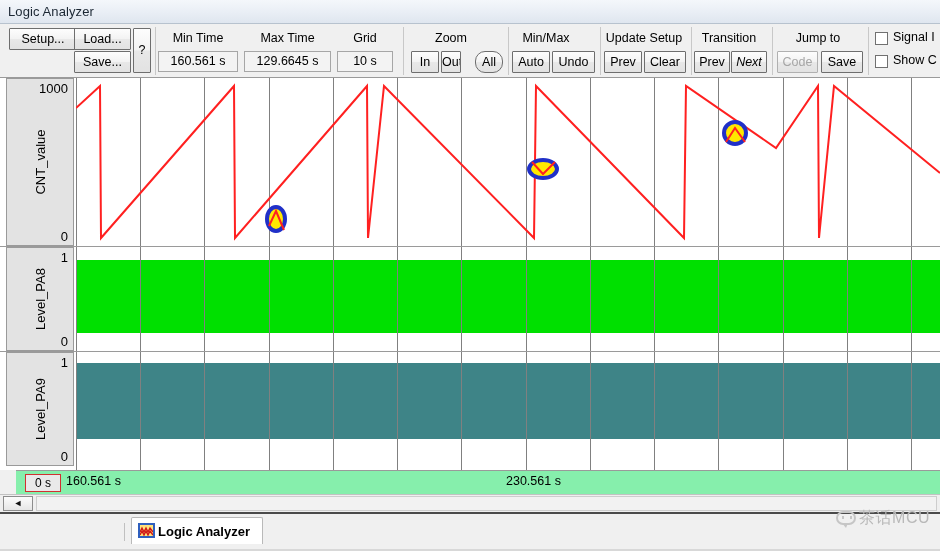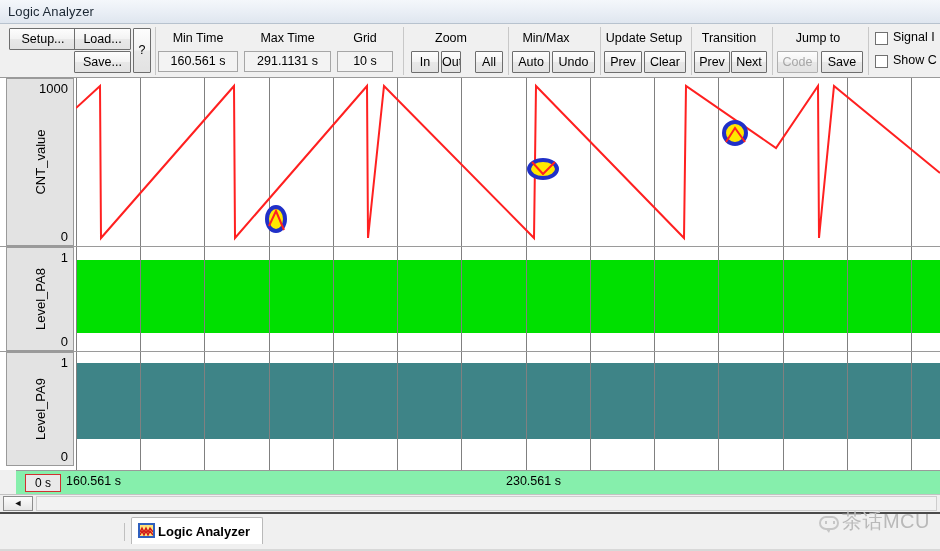--- a/index.html
+++ b/index.html
@@ -209,21 +209,21 @@
   }
   .ic-la {
     position: absolute; left: 6px; top: 5px;
     width: 17px; height: 15px;
     background: #ffe27a; border: 2px solid #2f5fbe;
   }
 
   
   .watermark {
     position: absolute; right: 10px; top: 508px;
-    font-size: 20px; color: #b9b9b9;
+    font-size: 16px; color: #b9b9b9;
     white-space: nowrap;
     letter-spacing: .5px;
   }
   .wm-bubble {
     display: inline-block;
     width: 20px; height: 14px;
     border: 2px solid #c6c6c6;
     border-radius: 9px;
     position: relative;
     vertical-align: -2px;
@@ -255,49 +255,49 @@
     <button class="btn" style="left:74px; top:4px; width:57px;">Load...</button>
     <button class="btn" style="left:74px; top:27px; width:57px;">Save...</button>
     <button class="btn" style="left:133px; top:4px; width:18px; height:45px; line-height:43px;">?</button>
 
     <div class="tb-sep" style="left:155px;"></div>
 
     <div class="grp-label" style="left:158px; top:7px; width:80px;">Min Time</div>
     <div class="field" style="left:158px; top:27px; width:80px;">160.561 s</div>
 
     <div class="grp-label" style="left:244px; top:7px; width:87px;">Max Time</div>
-    <div class="field" style="left:244px; top:27px; width:87px;">291.1131 s</div>
+    <div class="field" style="left:244px; top:27px; width:87px;">129.6645 s</div>
 
     <div class="grp-label" style="left:337px; top:7px; width:56px;">Grid</div>
     <div class="field" style="left:337px; top:27px; width:56px;">10 s</div>
 
     <div class="tb-sep" style="left:403px;"></div>
 
     <div class="grp-label" style="left:406px; top:7px; width:90px;">Zoom</div>
     <button class="btn" style="left:411px; top:27px; width:28px;">In</button>
     <button class="btn" style="left:441px; top:27px; width:20px;">Out</button>
-    <button class="btn" style="left:475px; top:27px; width:28px;">All</button>
+    <button class="btn" style="left:475px; top:27px; width:28px;border-radius:10px;">All</button>
 
     <div class="tb-sep" style="left:508px;"></div>
 
     <div class="grp-label" style="left:506px; top:7px; width:80px;">Min/Max</div>
     <button class="btn" style="left:512px; top:27px; width:38px;">Auto</button>
     <button class="btn" style="left:552px; top:27px; width:43px;">Undo</button>
 
     <div class="tb-sep" style="left:600px;"></div>
 
     <div class="grp-label" style="left:602px; top:7px; width:84px;">Update Setup</div>
     <button class="btn" style="left:604px; top:27px; width:38px;">Prev</button>
     <button class="btn" style="left:644px; top:27px; width:42px;">Clear</button>
 
     <div class="tb-sep" style="left:691px;"></div>
 
     <div class="grp-label" style="left:692px; top:7px; width:74px;">Transition</div>
     <button class="btn" style="left:694px; top:27px; width:36px;">Prev</button>
-    <button class="btn" style="left:731px; top:27px; width:36px;">Next</button>
+    <button class="btn" style="left:731px; top:27px; width:36px;font-style:italic;">Next</button>
 
     <div class="tb-sep" style="left:772px;"></div>
 
     <div class="grp-label" style="left:775px; top:7px; width:86px;">Jump to</div>
     <button class="btn disabled" style="left:777px; top:27px; width:41px;">Code</button>
     <button class="btn" style="left:821px; top:27px; width:42px;">Save</button>
 
     <div class="tb-sep" style="left:868px;"></div>
 
     <div class="chk-row" style="left:875px; top:8px;">

